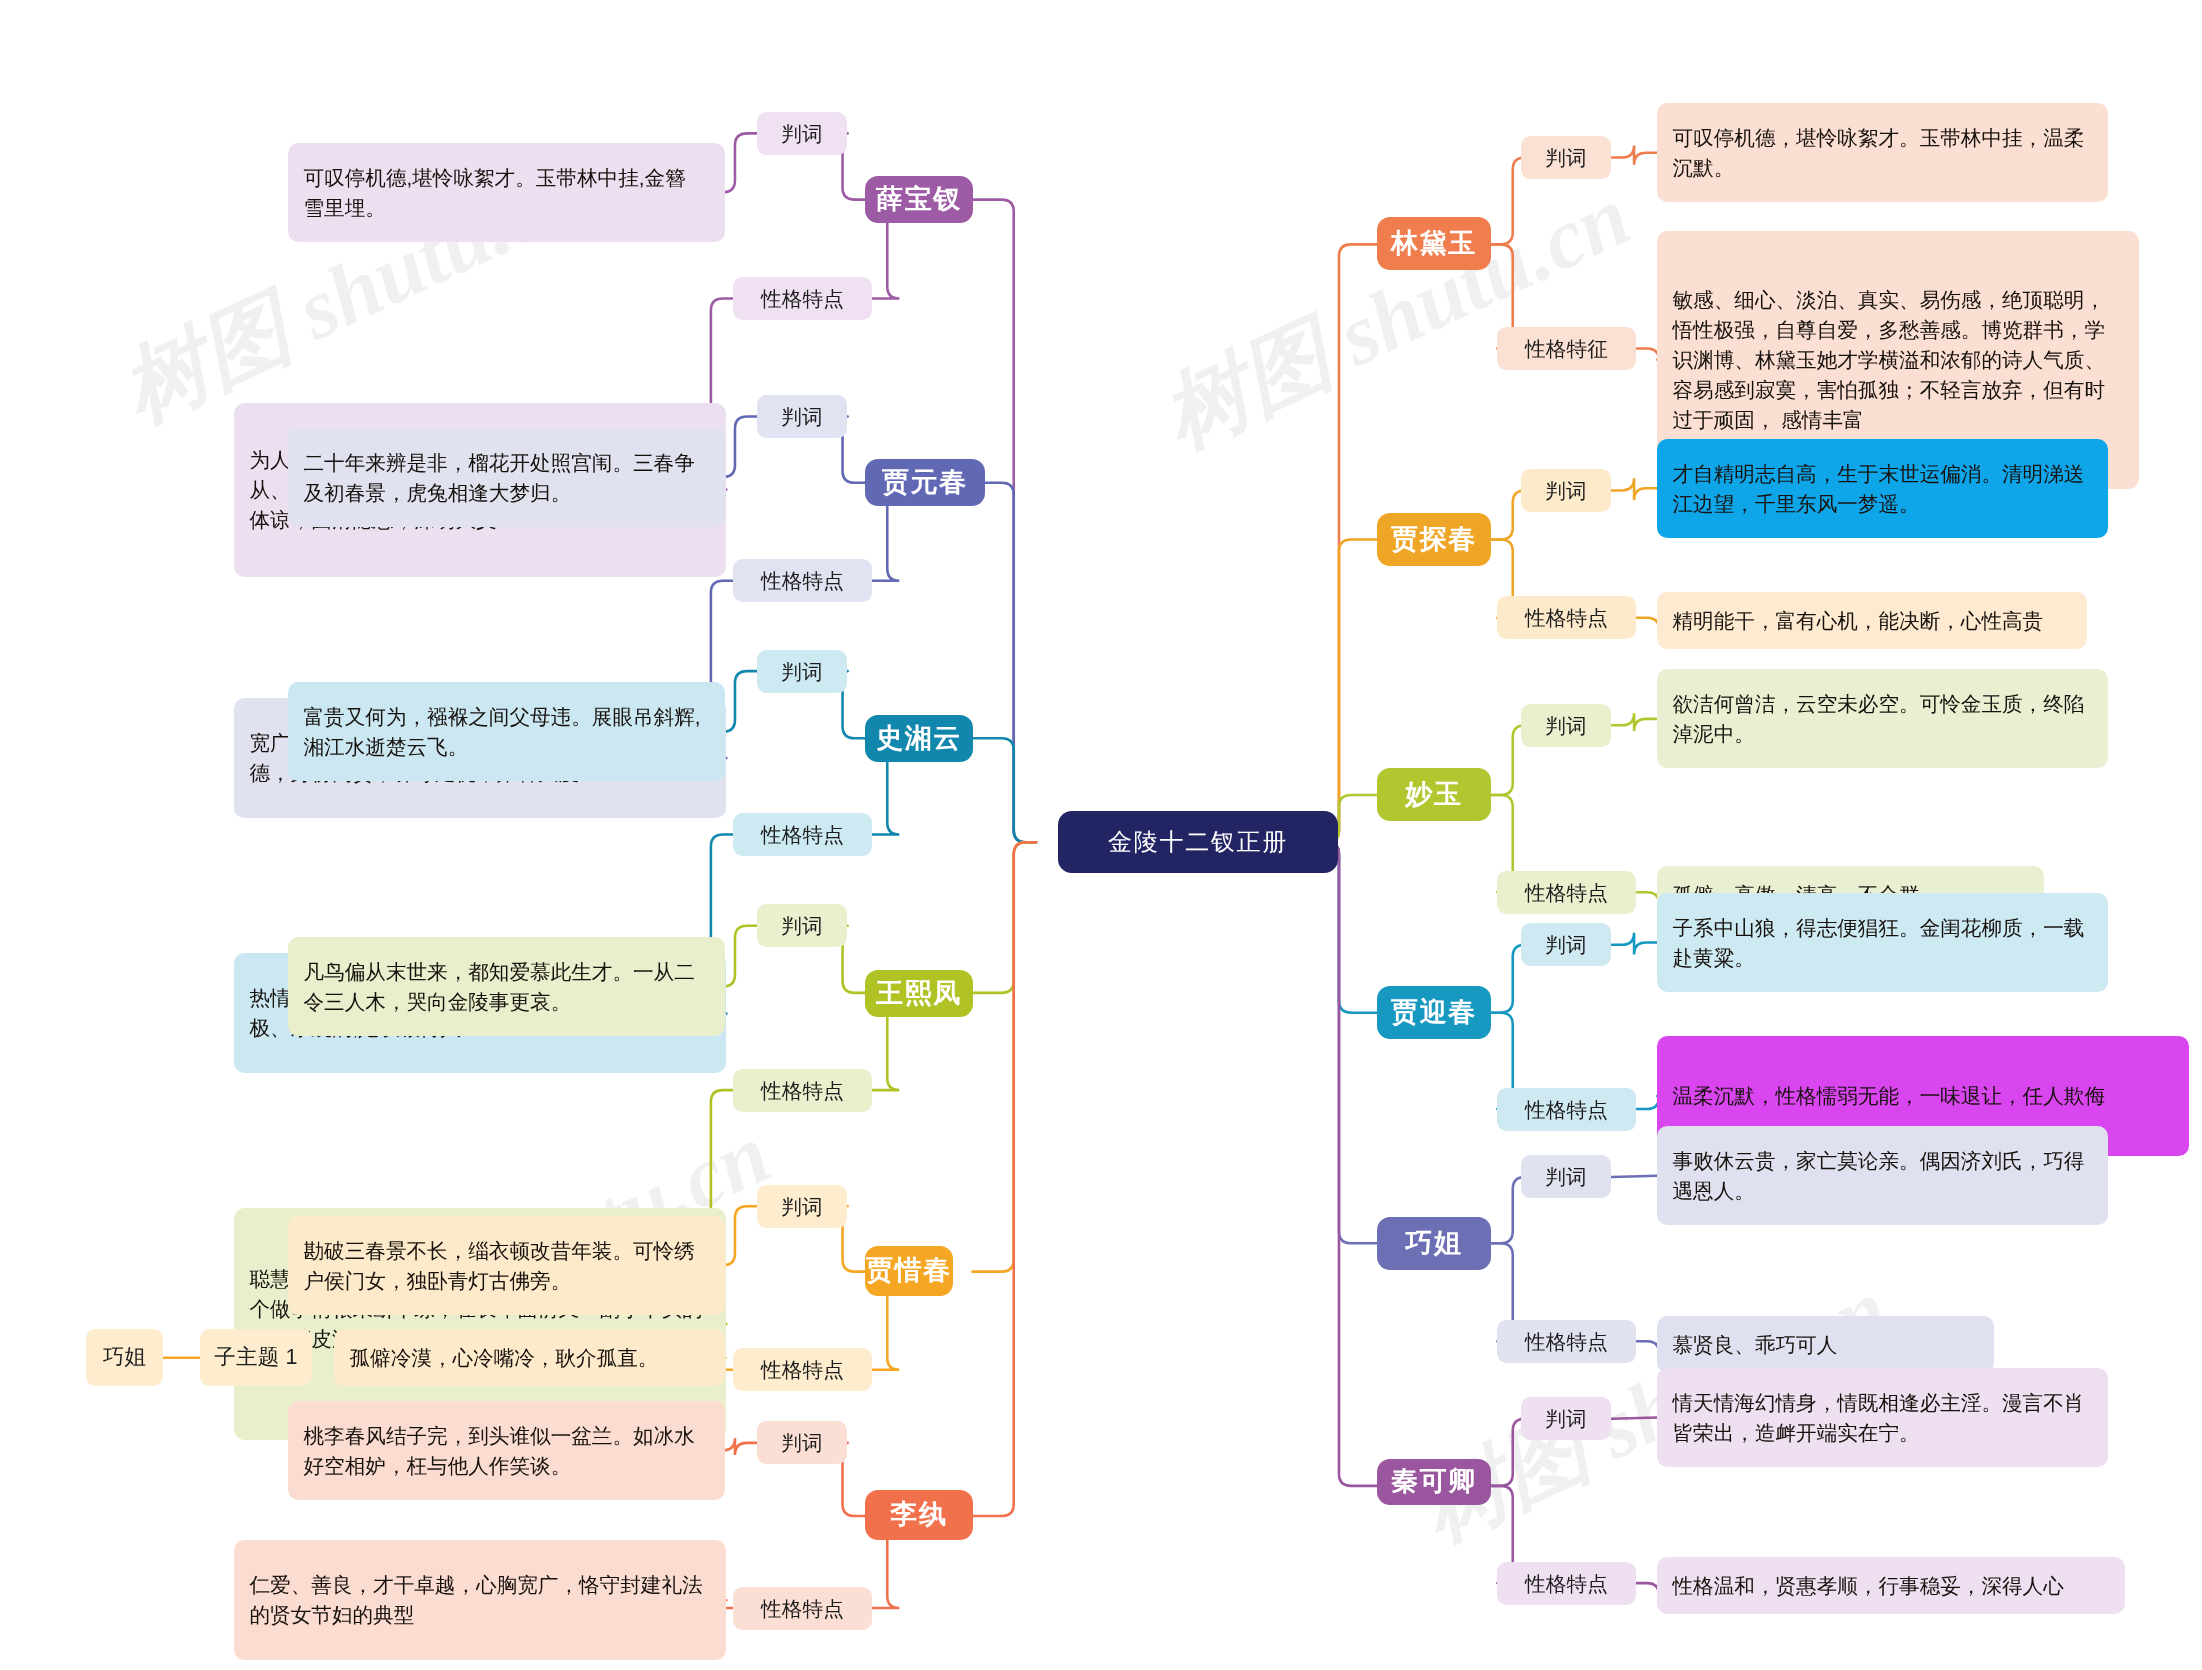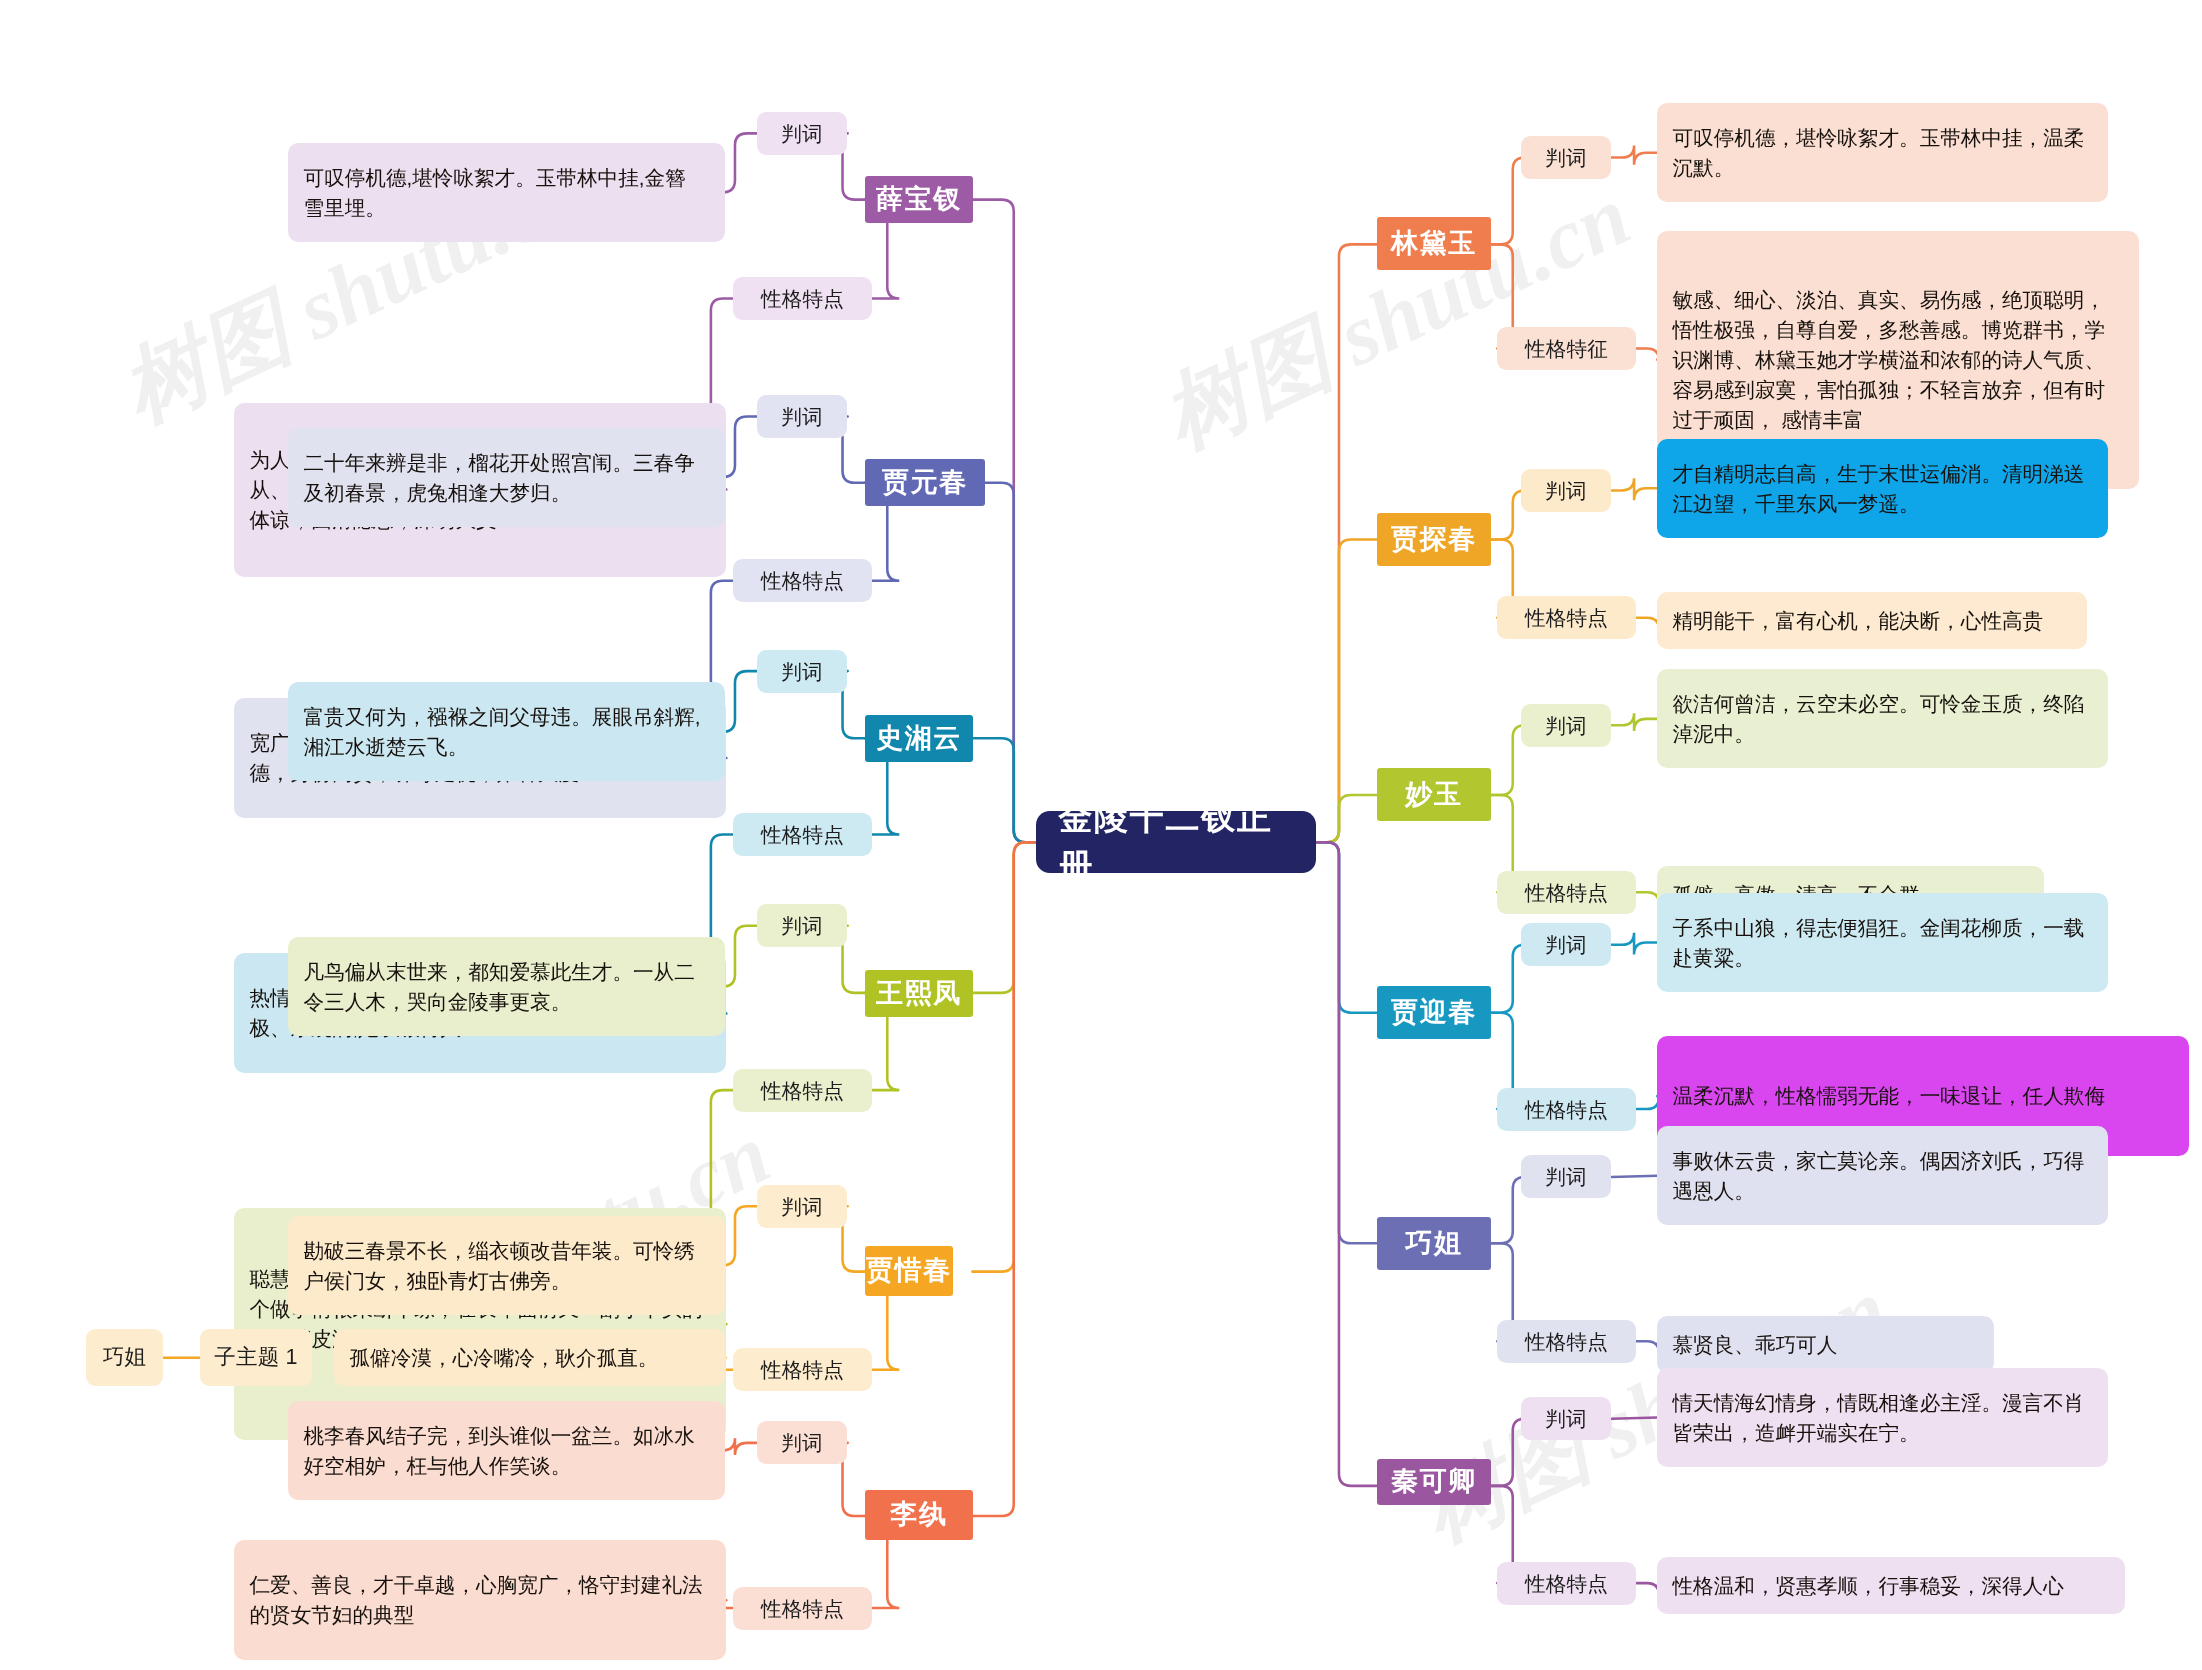--- a/index.html
+++ b/index.html
@@ -20,35 +20,36 @@
     display:flex;
     align-items:center;
     line-height:1.45;
     letter-spacing:0.2px;
   }
 
   
   .root{
     background:#232463;
     color:#ffffff;
-    font-size:34px;
-    font-weight:700;
+    font-size:24px;
+    font-weight:400;
     border-radius:13.8px;
     justify-content:center;
     padding:0 22.4px;
     letter-spacing:1.7px;
+    margin-left:22px;
   }
 
   
   .char{
     color:#ffffff;
     font-size:27px;
     font-weight:700;
     justify-content:center;
-    border-radius:3px;
+    border-radius:13px;
     letter-spacing:1.7px;
   }
 
   
   .lbl{
     font-size:20.6px;
     color:#1d1d1d;
     justify-content:center;
     border-radius:9.5px;
     padding:0 12px;

